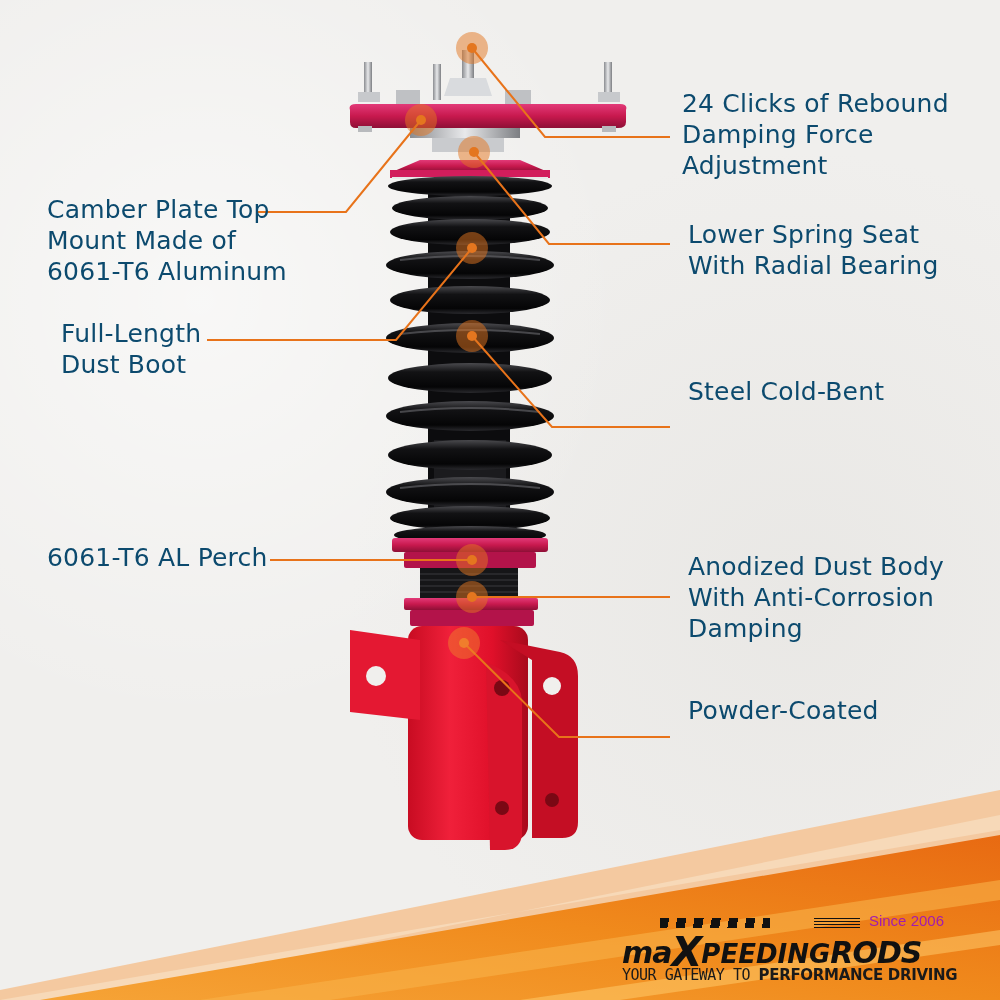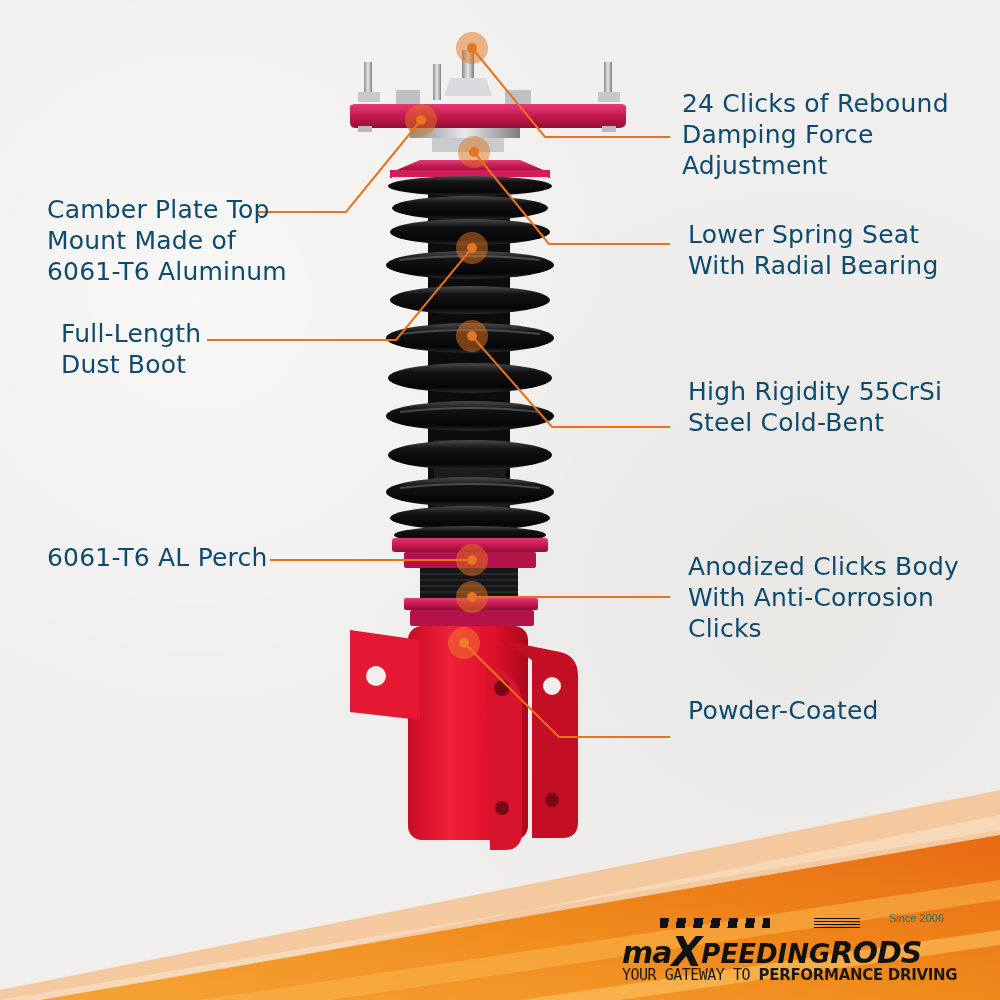--- a/index.html
+++ b/index.html
@@ -8,21 +8,21 @@
   .bg-texture { position:absolute; inset:0;
     background:
       radial-gradient(circle at 20% 30%, rgba(255,255,255,.55) 0, rgba(255,255,255,0) 40%),
       radial-gradient(circle at 80% 60%, rgba(220,218,214,.35) 0, rgba(220,218,214,0) 45%),
       #f0efed; }
   svg.art { position:absolute; left:0; top:0; }
   .label { position:absolute; color:#0c4a6e; font-size:25px; line-height:31px; font-weight:400;
            letter-spacing:0.2px; white-space:nowrap; }
   .label span { display:block; }
   .brand { position:absolute; left:622px; top:912px; width:330px; }
-  .since { position:absolute; right:8px; top:0; font-size:11px; color:#0f766e;
+  .since { position:absolute; right:8px; top:0; font-size:15px; color:#a21caf;
            font-family:"Liberation Sans",sans-serif; }
   .since-lines { position:absolute; right:92px; top:6px; width:46px; height:10px;
     background:repeating-linear-gradient(to bottom,#111 0,#111 1px,transparent 1px,transparent 3px); }
   .wordmark { position:absolute; left:0; top:14px; font-family:"DejaVu Sans",sans-serif;
     font-weight:bold; font-style:italic; color:#111; font-size:30px; letter-spacing:-1px; }
   .wordmark .x { font-size:40px; position:relative; top:3px; }
   .wordmark .small { font-size:26px; letter-spacing:0; }
   .flags { position:absolute; left:38px; top:6px; width:110px; height:10px;
     background:repeating-linear-gradient(100deg,#111 0,#111 9px,transparent 9px,transparent 17px); }
   .tagline { position:absolute; left:0; top:54px; font-size:15px; color:#1a1a1a;
@@ -205,30 +205,29 @@
 </div>
 <div class="label" style="left:688px;top:219px;">
   <span>Lower Spring Seat</span>
   <span>With Radial Bearing</span>
 </div>
 <div class="label" style="left:61px;top:318px;">
   <span>Full-Length</span>
   <span>Dust Boot</span>
 </div>
 <div class="label" style="left:688px;top:376px;">
-  <span>High Rigidity 55CrSi</span>
   <span>Steel Cold-Bent</span>
 </div>
 <div class="label" style="left:47px;top:542px;">
   <span>6061-T6 AL Perch</span>
 </div>
 <div class="label" style="left:688px;top:551px;">
-  <span>Anodized Clicks Body</span>
+  <span>Anodized Dust Body</span>
   <span>With Anti-Corrosion</span>
-  <span>Clicks</span>
+  <span>Damping</span>
 </div>
 <div class="label" style="left:688px;top:695px;">
   <span>Powder-Coated</span>
 </div>
 
 <div class="brand">
   <div class="flags"></div>
   <div class="since-lines"></div>
   <div class="since">Since 2006</div>
   <div class="wordmark">

